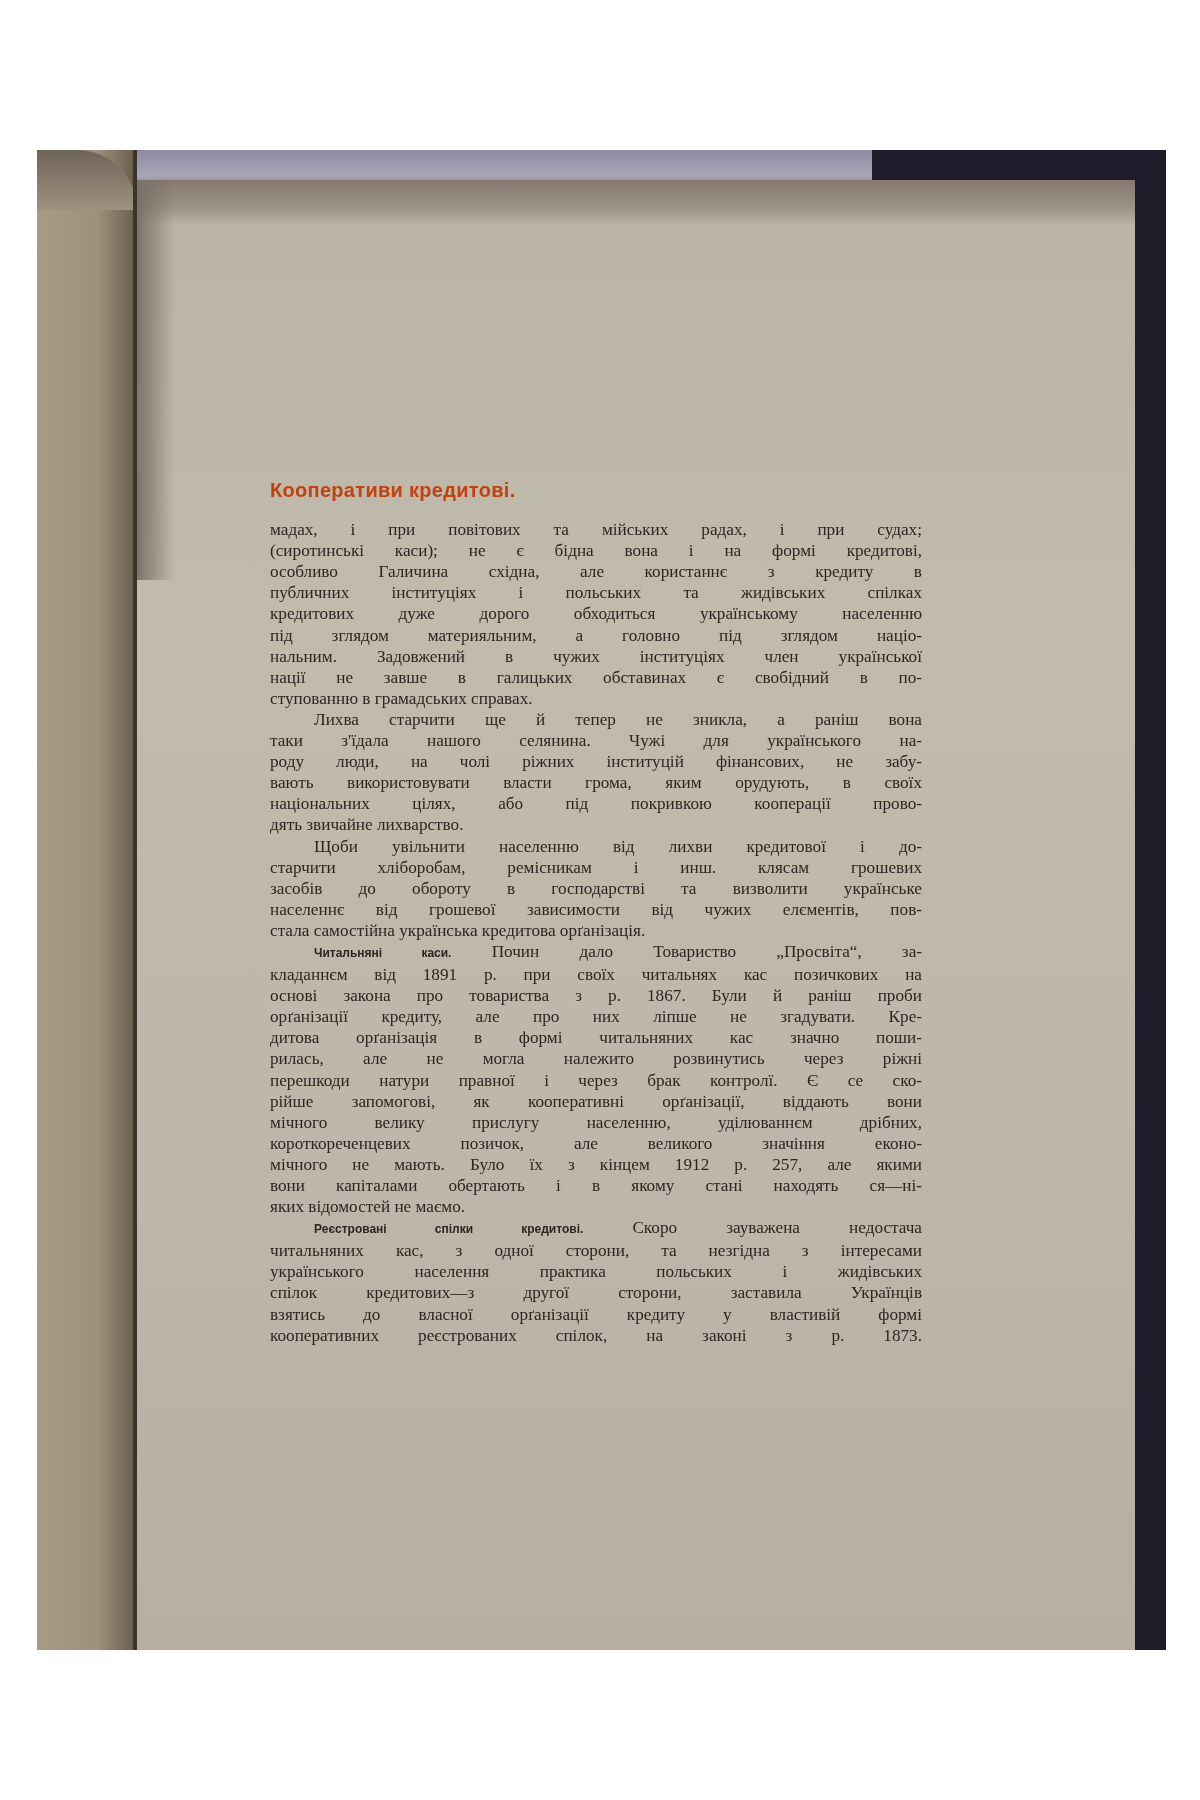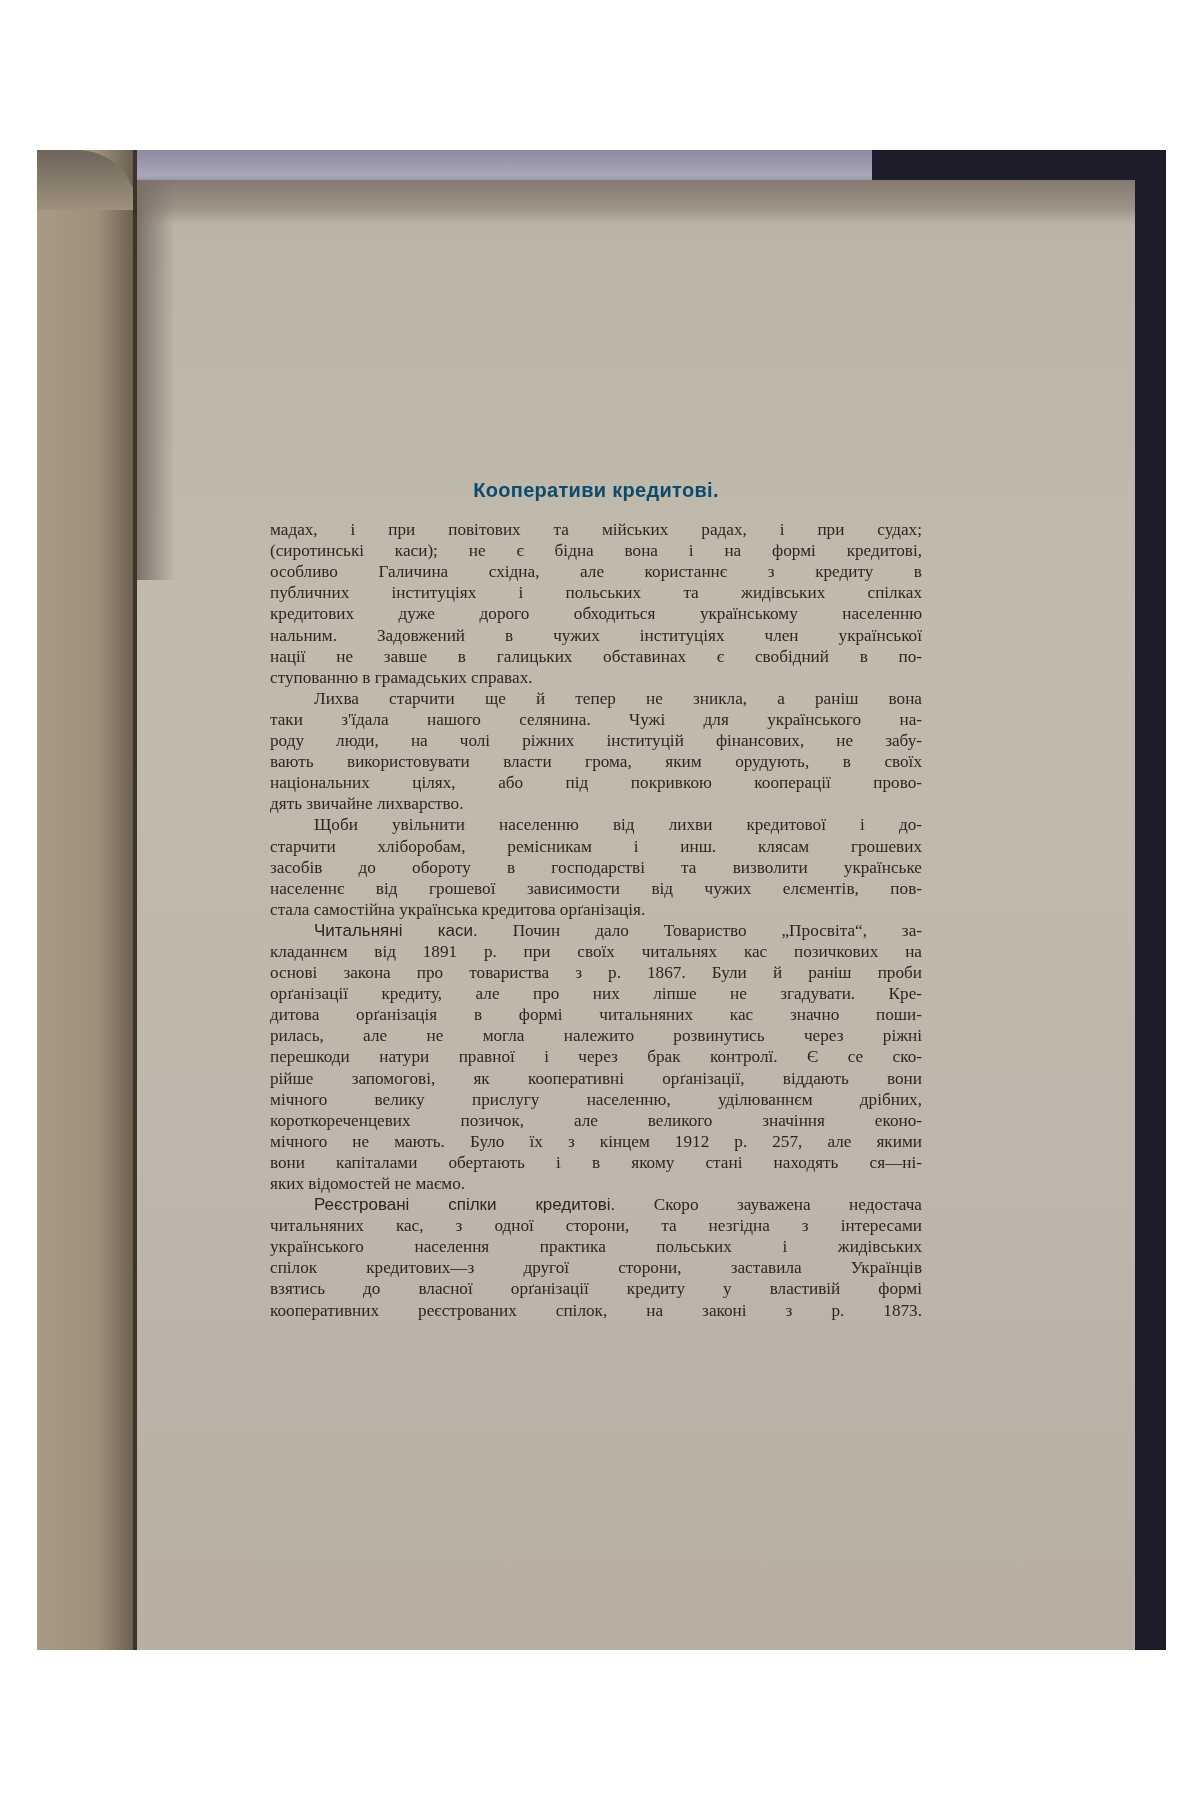--- a/index.html
+++ b/index.html
@@ -45,28 +45,28 @@
       position: absolute; left: 96px; top: 0; width: 4px; height: 1500px; background: #3b332c;
     }
     .text-block {
       position: absolute; left: 270px; top: 480px; width: 652px;
       color: #2c2620;
       font-size: 17.2px;
       line-height: 21.1px;
       text-align: justify;
     }
     .title {
-      text-align: center; font-family: "Liberation Sans", sans-serif; font-weight: bold;
-      font-size: 20px; color: #0c4a6e; margin-bottom: 18px; letter-spacing: 0.3px;
+      text-align: left; font-family: "Liberation Sans", sans-serif; font-weight: bold;
+      font-size: 20px; color: #c2410c; margin-bottom: 18px; letter-spacing: 0.3px;
     }
     .line { display: block; text-align: justify; text-align-last: justify; white-space: nowrap; }
     .line.last { text-align-last: left; }
     .line.indent { padding-left: 44px; }
     .run-in {
-      font-family: "Liberation Sans", sans-serif; font-weight: normal; font-size: 17px;
+      font-family: "Liberation Sans", sans-serif; font-weight: bold; font-size: 12px;
     }
   </style>
 </head>
 <body>
 
 <div class="photo">
   <div class="top-right-dark"></div>
   <div class="top-band"></div>
   <div class="left-page"></div>
   <div class="left-page-top"></div>
@@ -79,20 +79,21 @@
 
 <div class="text-block">
   <div class="title">Кооперативи кредитові.</div>
 
   <div class="paragraph">
     <span class="line">мадах, і при повітових та мійських радах, і при судах;</span>
     <span class="line">(сиротинські каси); не є бідна вона і на формі кредитові,</span>
     <span class="line">особливо Галичина східна, але користаннє з кредиту в</span>
     <span class="line">публичних інституціях і польських та жидівських спілках</span>
     <span class="line">кредитових дуже дорого обходиться українському населенню</span>
+    <span class="line">під зглядом материяльним, а головно під зглядом націо-</span>
     <span class="line">нальним. Задовжений в чужих інституціях член української</span>
     <span class="line">нації не завше в галицьких обставинах є свобідний в по-</span>
     <span class="line last">ступованню в грамадських справах.</span>
   </div>
 
   <div class="paragraph">
     <span class="line indent">Лихва старчити ще й тепер не зникла, а раніш вона</span>
     <span class="line">таки з'їдала нашого селянина. Чужі для українського на-</span>
     <span class="line">роду люди, на чолі ріжних інституцій фінансових, не забу-</span>
     <span class="line">вають використовувати власти грома, яким орудують, в своїх</span>

